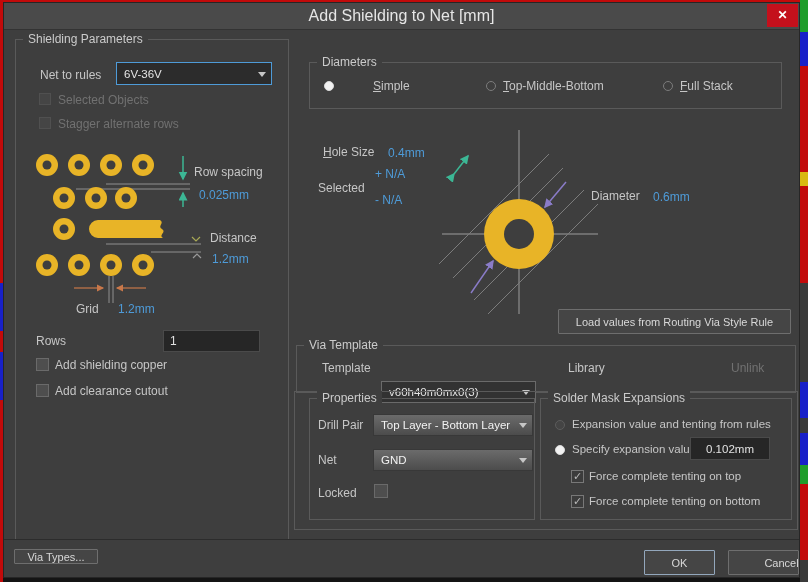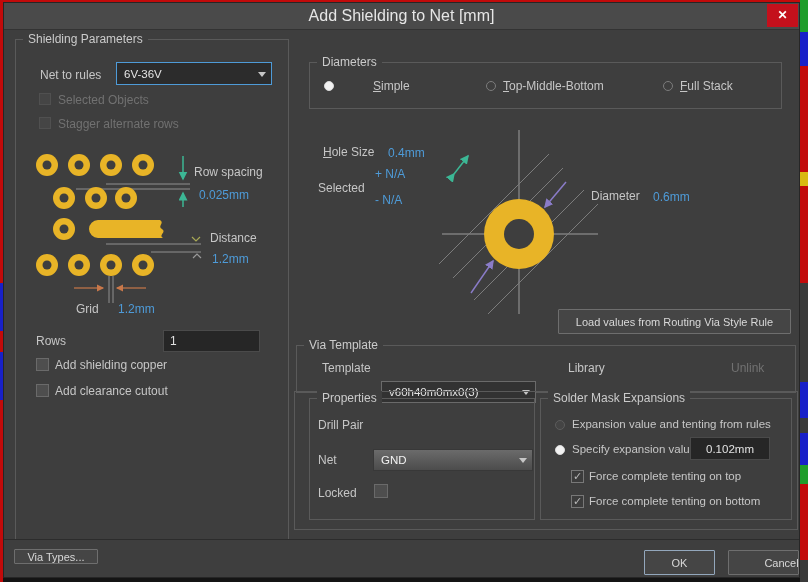--- a/index.html
+++ b/index.html
@@ -245,20 +245,24 @@
     </div>
     <span class="lbl" style="left:564px;top:358px;">Library</span>
     <span class="lbl dim" style="left:727px;top:358px;">Unlink</span>
 
     <div class="grp" style="left:290px;top:388px;width:502px;height:137px;"></div>
 
     <div class="grp" style="left:305px;top:395px;width:224px;height:120px;">
       <span class="glabel">Properties</span>
     </div>
     <span class="lbl" style="left:314px;top:415px;">Drill Pair</span>
+    <div class="combo combo-grad" style="left:369px;top:411px;width:160px;height:22px;">
+      <span>Top Layer - Bottom Layer</span>
+      <span class="arrow"></span>
+    </div>
     <span class="lbl" style="left:314px;top:450px;">Net</span>
     <div class="combo combo-grad" style="left:369px;top:446px;width:160px;height:22px;">
       <span>GND</span>
       <span class="arrow"></span>
     </div>
     <span class="lbl" style="left:314px;top:483px;">Locked</span>
     <span class="cb" style="left:370px;top:481px;width:14px;height:14px;"></span>
 
     <div class="grp" style="left:536px;top:395px;width:250px;height:120px;">
       <span class="glabel">Solder Mask Expansions</span>

